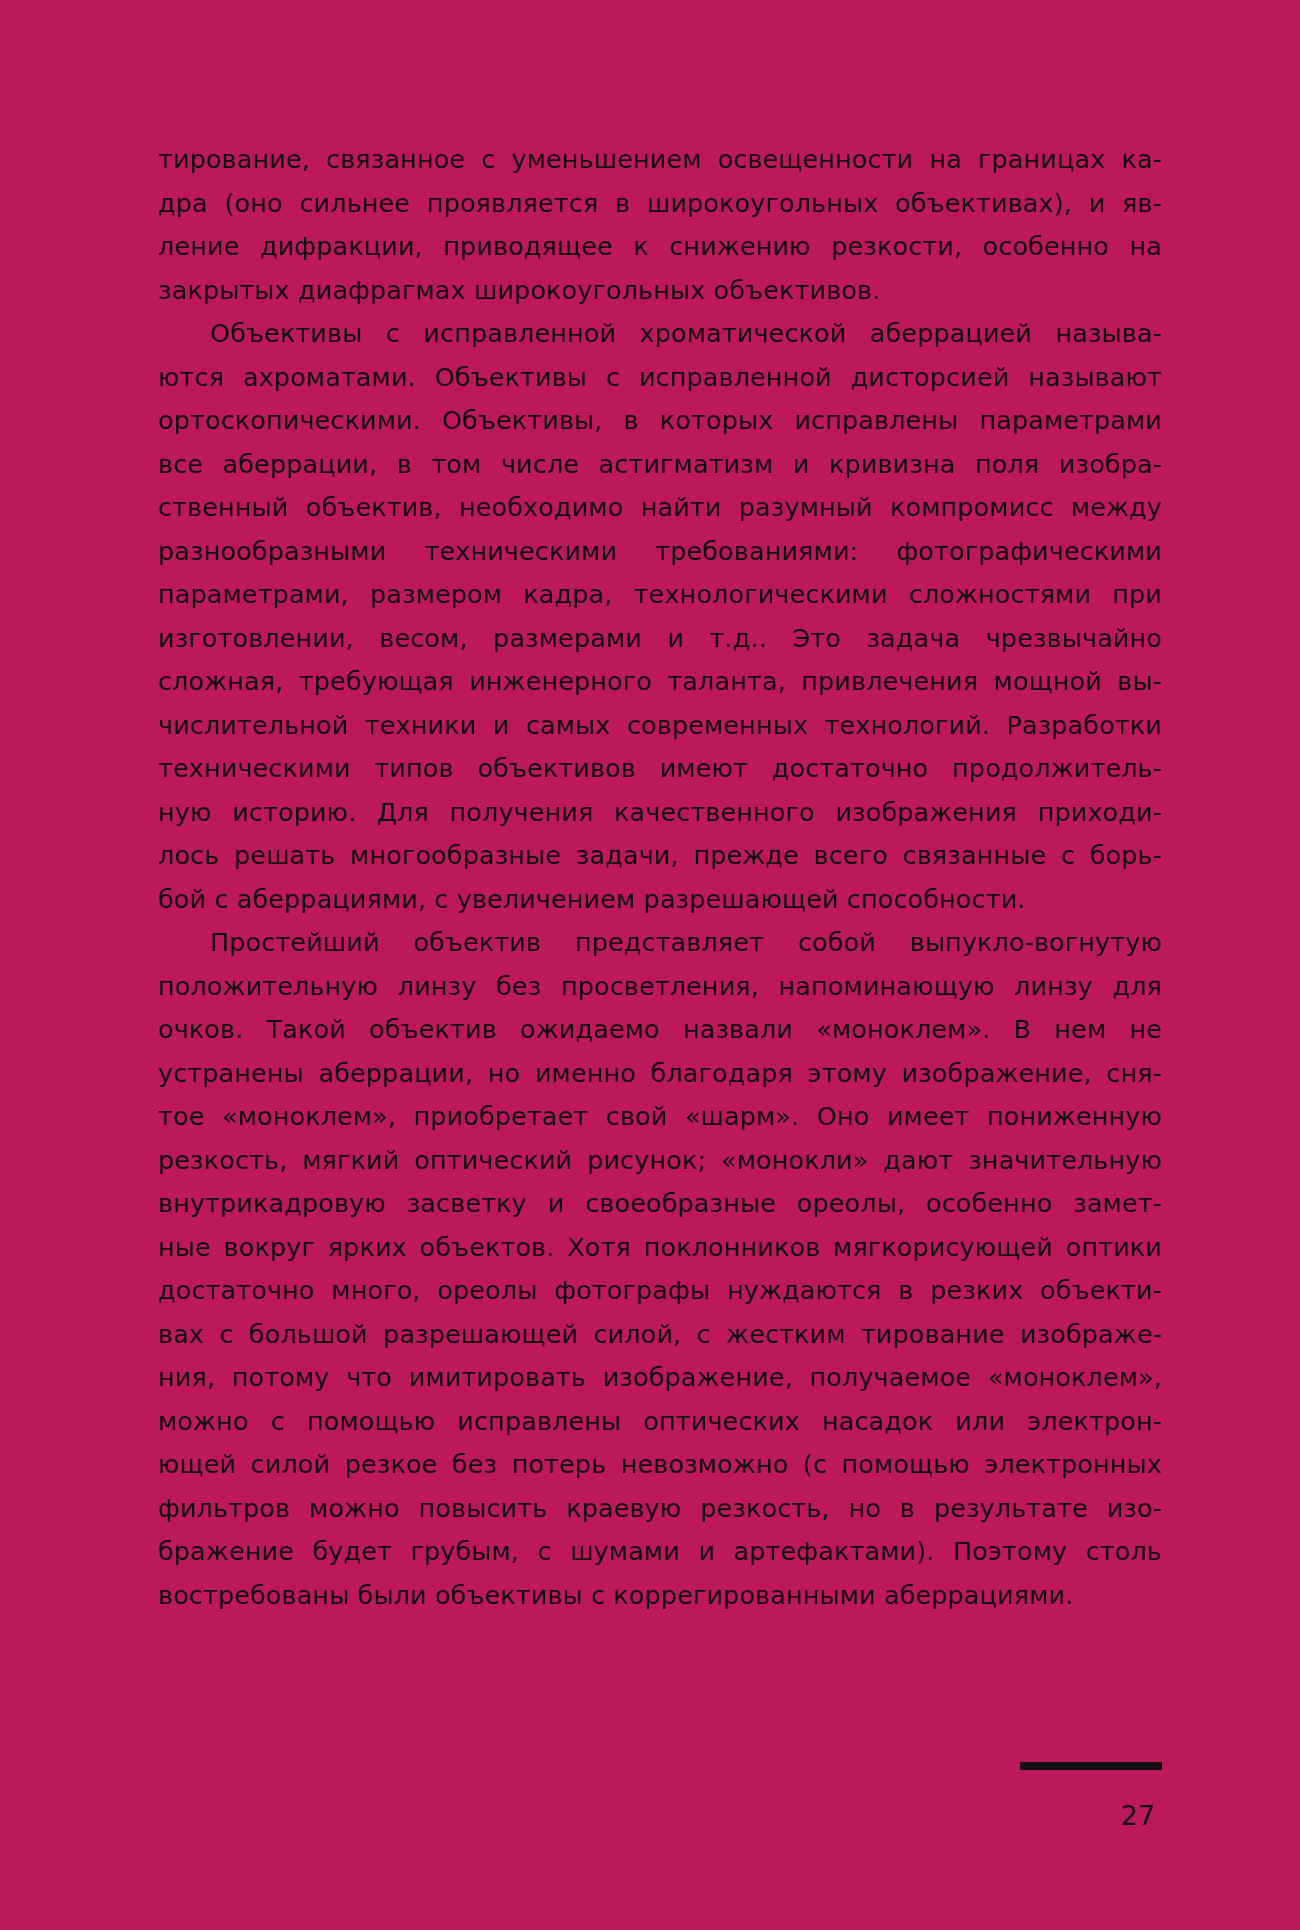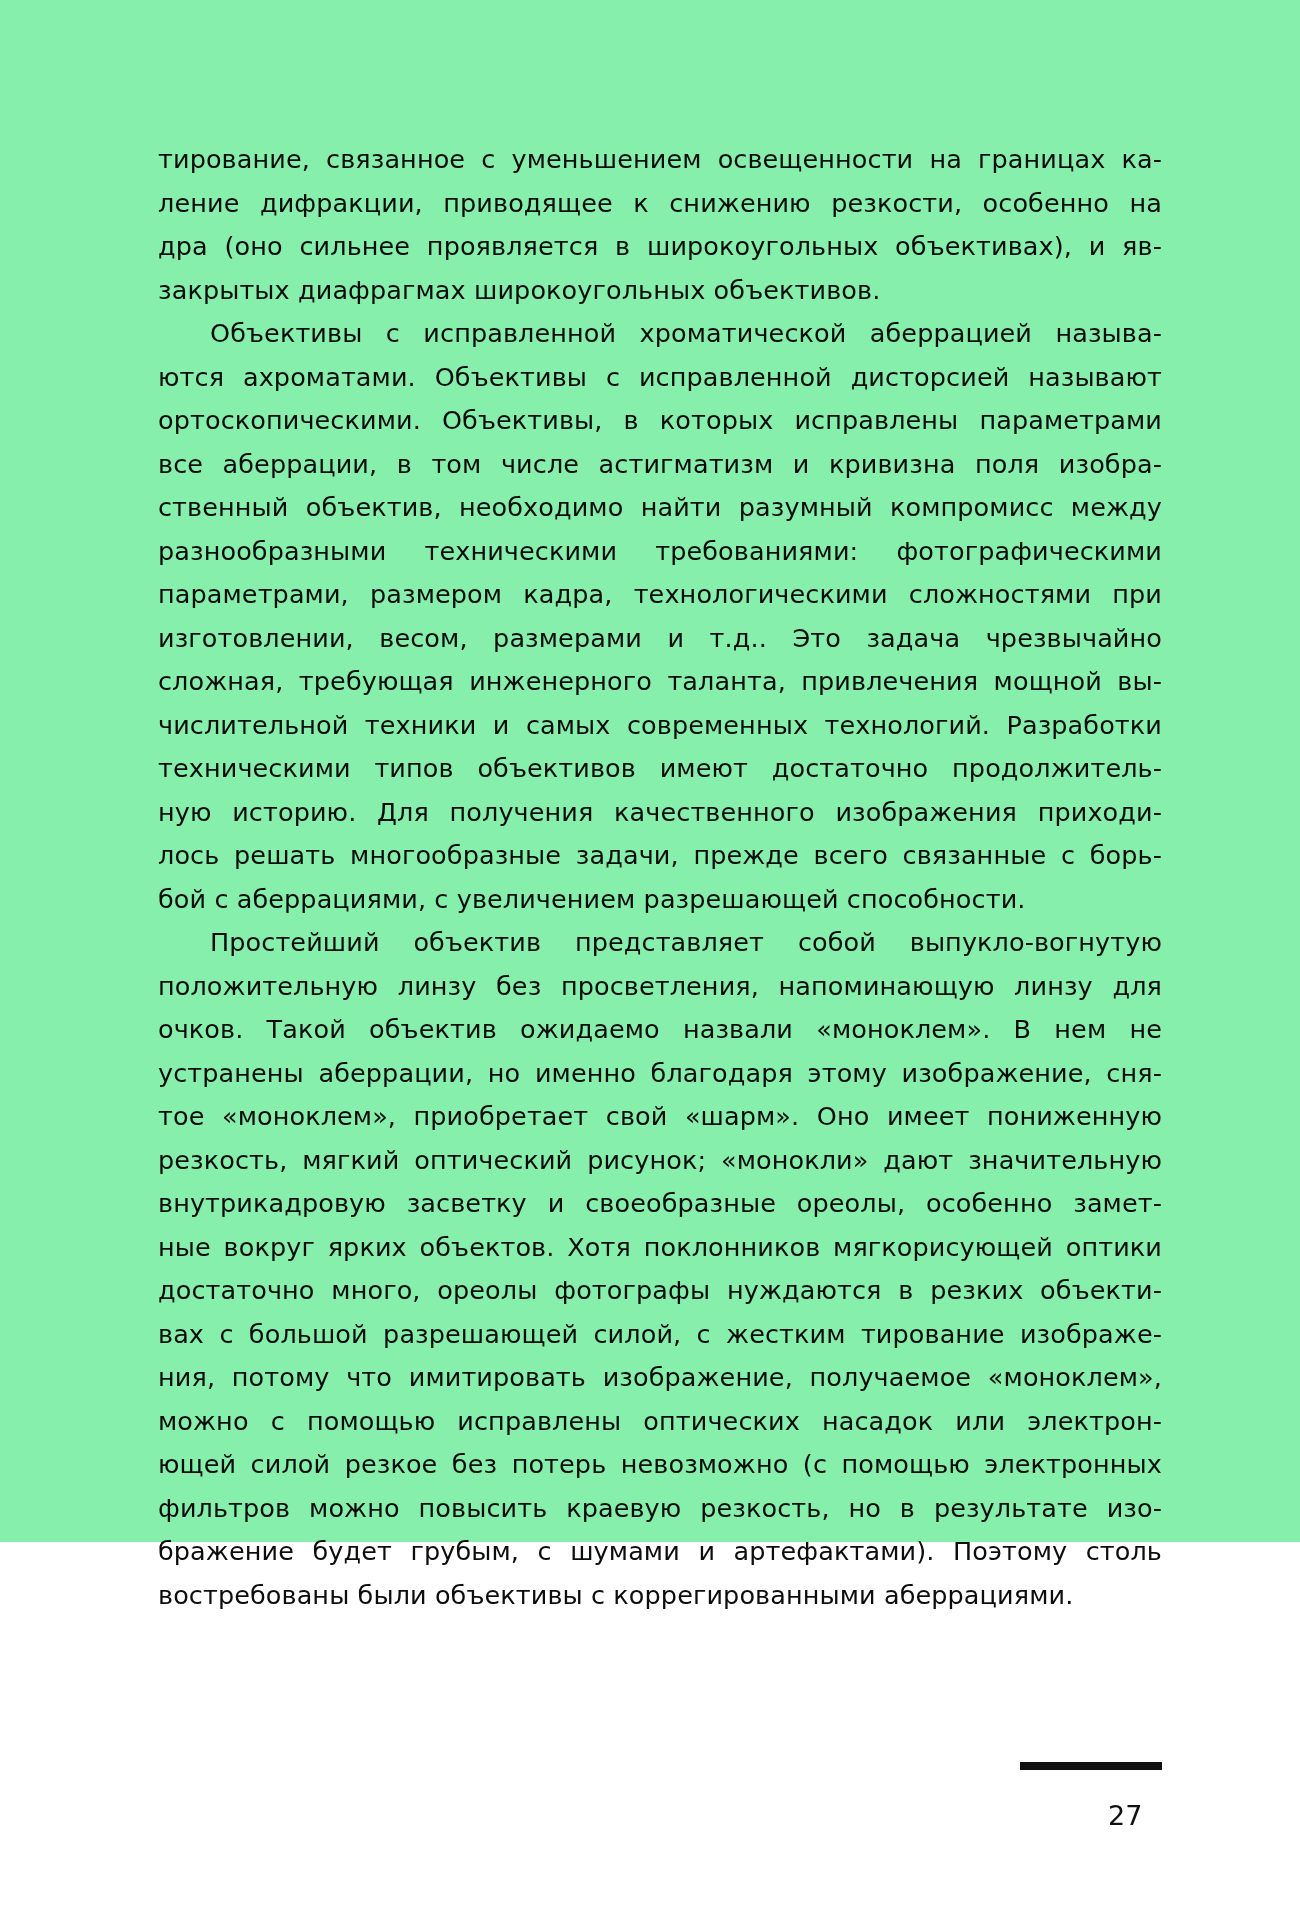--- a/index.html
+++ b/index.html
@@ -13,22 +13,22 @@
     font-family: "DejaVu Sans", sans-serif;
     color: #000000;
     position: relative;
     overflow: hidden;
   }
   .page {
     position: absolute;
     left: 0;
     top: 0;
     width: 1300px;
-    height: 1542px;
-    background: #86efac;
+    height: 1930px;
+    background: #be185d;
   }
   .text-column {
     position: absolute;
     left: 158px;
     top: 138px;
     width: 1004px;
   }
   p.para {
     margin: 0;
     font-size: 25.5px;
@@ -58,35 +58,35 @@
     border-bottom: 3px solid #111111;
     box-sizing: content-box;
   }
   .page-number {
     position: absolute;
     left: 1108px;
     top: 1800px;
     width: 60px;
     font-size: 27px;
     line-height: 32px;
-    text-align: left;
+    text-align: center;
     color: #111111;
   }
 </style>
 </head>
 <body>
 
 <div class="page">
 
   <div class="text-column">
 
     <p class="para">
       <span class="line">тирование, связанное с уменьшением освещенности на границах ка-</span>
+      <span class="line">дра (оно сильнее проявляется в широкоугольных объективах), и яв-</span>
       <span class="line">ление дифракции, приводящее к снижению резкости, особенно на</span>
-      <span class="line">дра (оно сильнее проявляется в широкоугольных объективах), и яв-</span>
       <span class="line last">закрытых диафрагмах широкоугольных объективов.</span>
     </p>
 
     <p class="para">
       <span class="line" style="text-indent:52px">Объективы с исправленной хроматической аберрацией называ-</span>
       <span class="line">ются ахроматами. Объективы с исправленной дисторсией называют</span>
       <span class="line">ортоскопическими. Объективы, в которых исправлены параметрами</span>
       <span class="line">все аберрации, в том числе астигматизм и кривизна поля изобра-</span>
       <span class="line">ственный объектив, необходимо найти разумный компромисс между</span>
       <span class="line">разнообразными техническими требованиями: фотографическими</span>

